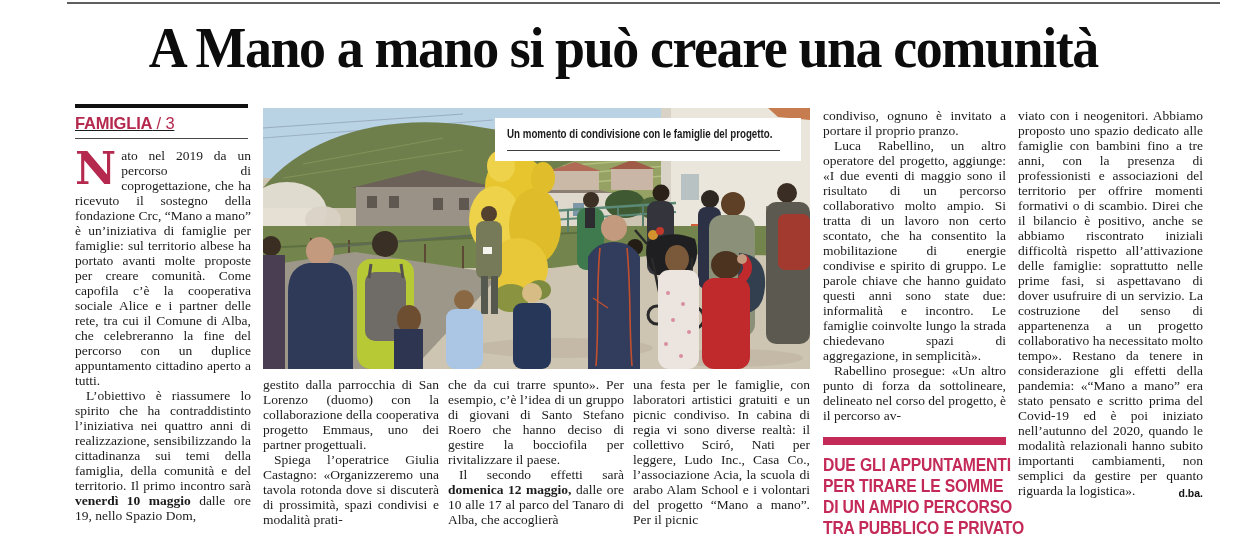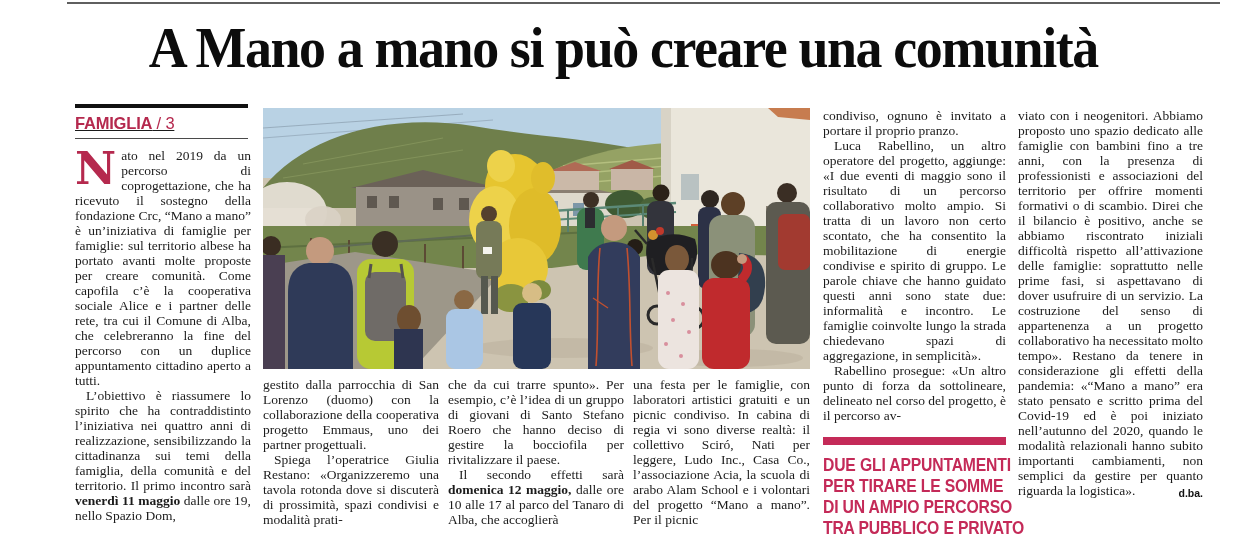--- a/index.html
+++ b/index.html
@@ -217,29 +217,33 @@
         <rect x="183" y="201" width="37" height="60" rx="9" fill="#aac6e4"></rect>
         <circle cx="269" cy="185" r="10" fill="#d7bd85"></circle>
         <rect x="250" y="195" width="38" height="66" rx="9" fill="#273759"></rect>
         <circle cx="351" cy="120" r="13" fill="#c49a7e"></circle>
         <path d="M325,261 L325,149 Q333,134 351,134 Q369,134 377,149 L377,261 Z" fill="#323c5c"></path>
         <path d="M337,140 C333,180 336,220 333,258" stroke="#c2502f" stroke-width="1.6" fill="none"></path>
         <path d="M364,140 C368,180 366,220 369,258" stroke="#c2502f" stroke-width="1.6" fill="none"></path>
         <path d="M330,190 L345,200" stroke="#c2502f" stroke-width="1.4" fill="none"></path>
       </g>
     </svg>
+    <div class="caption">
+      <div class="cap-text">Un momento di condivisione con le famiglie del progetto.</div>
+      <div class="cap-rule"></div>
+    </div>
   </div>
 
   <div class="col" style="left:75px;top:148px;width:176px;">
       <p class="para"><span class="dropcap">N</span><span>ato nel 2019 da un percorso di coprogettazione, che ha ricevuto il sostegno della fondazione Crc, “Mano a mano” è un’iniziativa di famiglie per famiglie: sul territorio albese ha portato avanti molte proposte per creare comunità. Come capofila c’è la cooperativa sociale Alice e i partner delle rete, tra cui il Comune di Alba, che celebreranno la fine del percorso con un duplice appuntamento cittadino aperto a tutti.</span></p>
-      <p class="para indent"><span>L’obiettivo è riassumere lo spirito che ha contraddistinto l’iniziativa nei quattro anni di realizzazione, sensibilizzando la cittadinanza sui temi della famiglia, della comunità e del territorio. Il primo incontro sarà </span><b>venerdì 11 maggio</b><span> dalle ore 19, nello Spazio Dom,</span></p>
+      <p class="para indent"><span>L’obiettivo è riassumere lo spirito che ha contraddistinto l’iniziativa nei quattro anni di realizzazione, sensibilizzando la cittadinanza sui temi della famiglia, della comunità e del territorio. Il primo incontro sarà </span><b>venerdì 10 maggio</b><span> dalle ore 19, nello Spazio Dom,</span></p>
     </div>
   <div class="col" style="left:263px;top:377px;width:176px;">
       <p class="para"><span>gestito dalla parrocchia di San Lorenzo (duomo) con la collaborazione della cooperativa progetto Emmaus, uno dei partner progettuali.</span></p>
-      <p class="para indent"><span>Spiega l’operatrice Giulia Restano: «Organizzeremo una tavola rotonda dove si discuterà di prossimità, spazi condivisi e modalità prati-</span></p>
+      <p class="para indent"><span>Spiega l’operatrice Giulia Castagno: «Organizzeremo una tavola rotonda dove si discuterà di prossimità, spazi condivisi e modalità prati-</span></p>
     </div>
   <div class="col" style="left:448px;top:377px;width:176px;">
       <p class="para"><span>che da cui trarre spunto». Per esempio, c’è l’idea di un gruppo di giovani di Santo Stefano Roero che hanno deciso di gestire la bocciofila per rivitalizzare il paese.</span></p>
       <p class="para indent"><span>Il secondo effetti sarà </span><b>domenica 12 maggio,</b><span> dalle ore 10 alle 17 al parco del Tanaro di Alba, che accoglierà</span></p>
     </div>
   <div class="col" style="left:633px;top:377px;width:177px;">
       <p class="para"><span>una festa per le famiglie, con laboratori artistici gratuiti e un picnic condiviso. In cabina di regia vi sono diverse realtà: il collettivo Sciró, Nati per leggere, Ludo Inc., Casa Co., l’associazione Acia, la scuola di arabo Alam School e i volontari del progetto “Mano a mano”. Per il picnic</span></p>
     </div>
 
   <div class="col" style="left:823px;top:108px;width:183px;">

